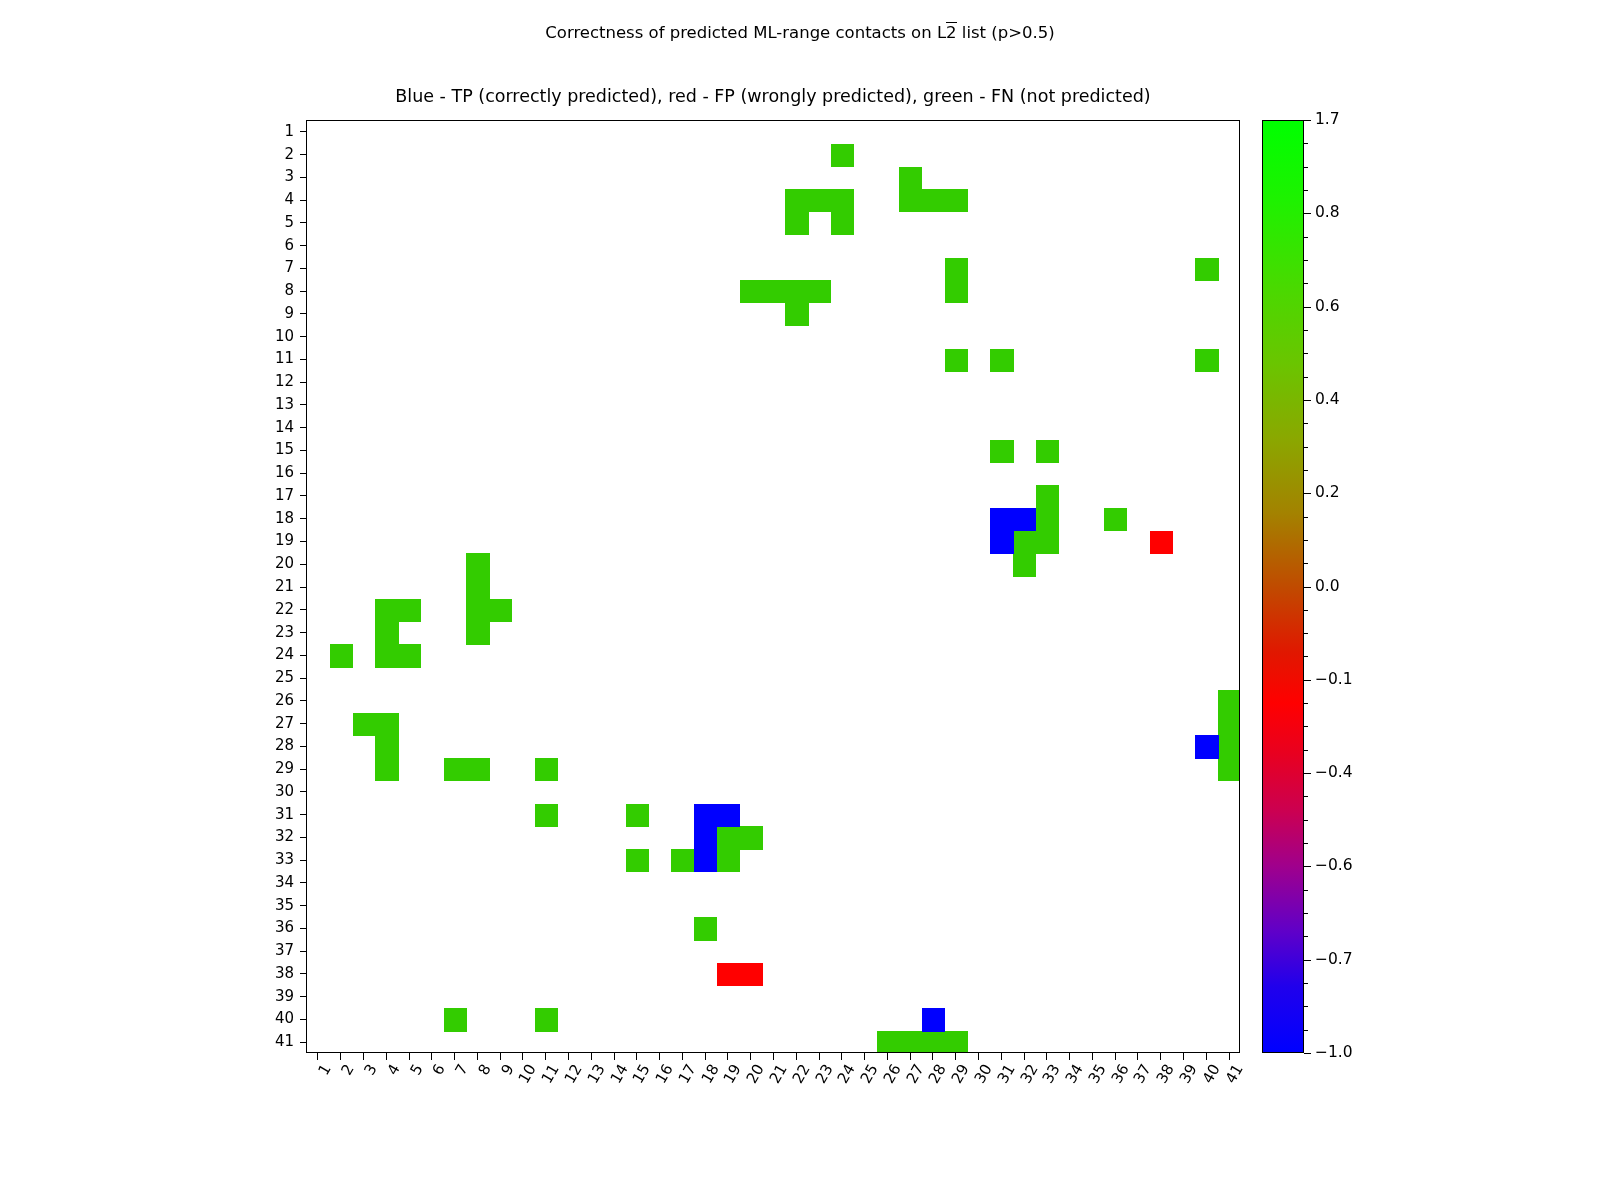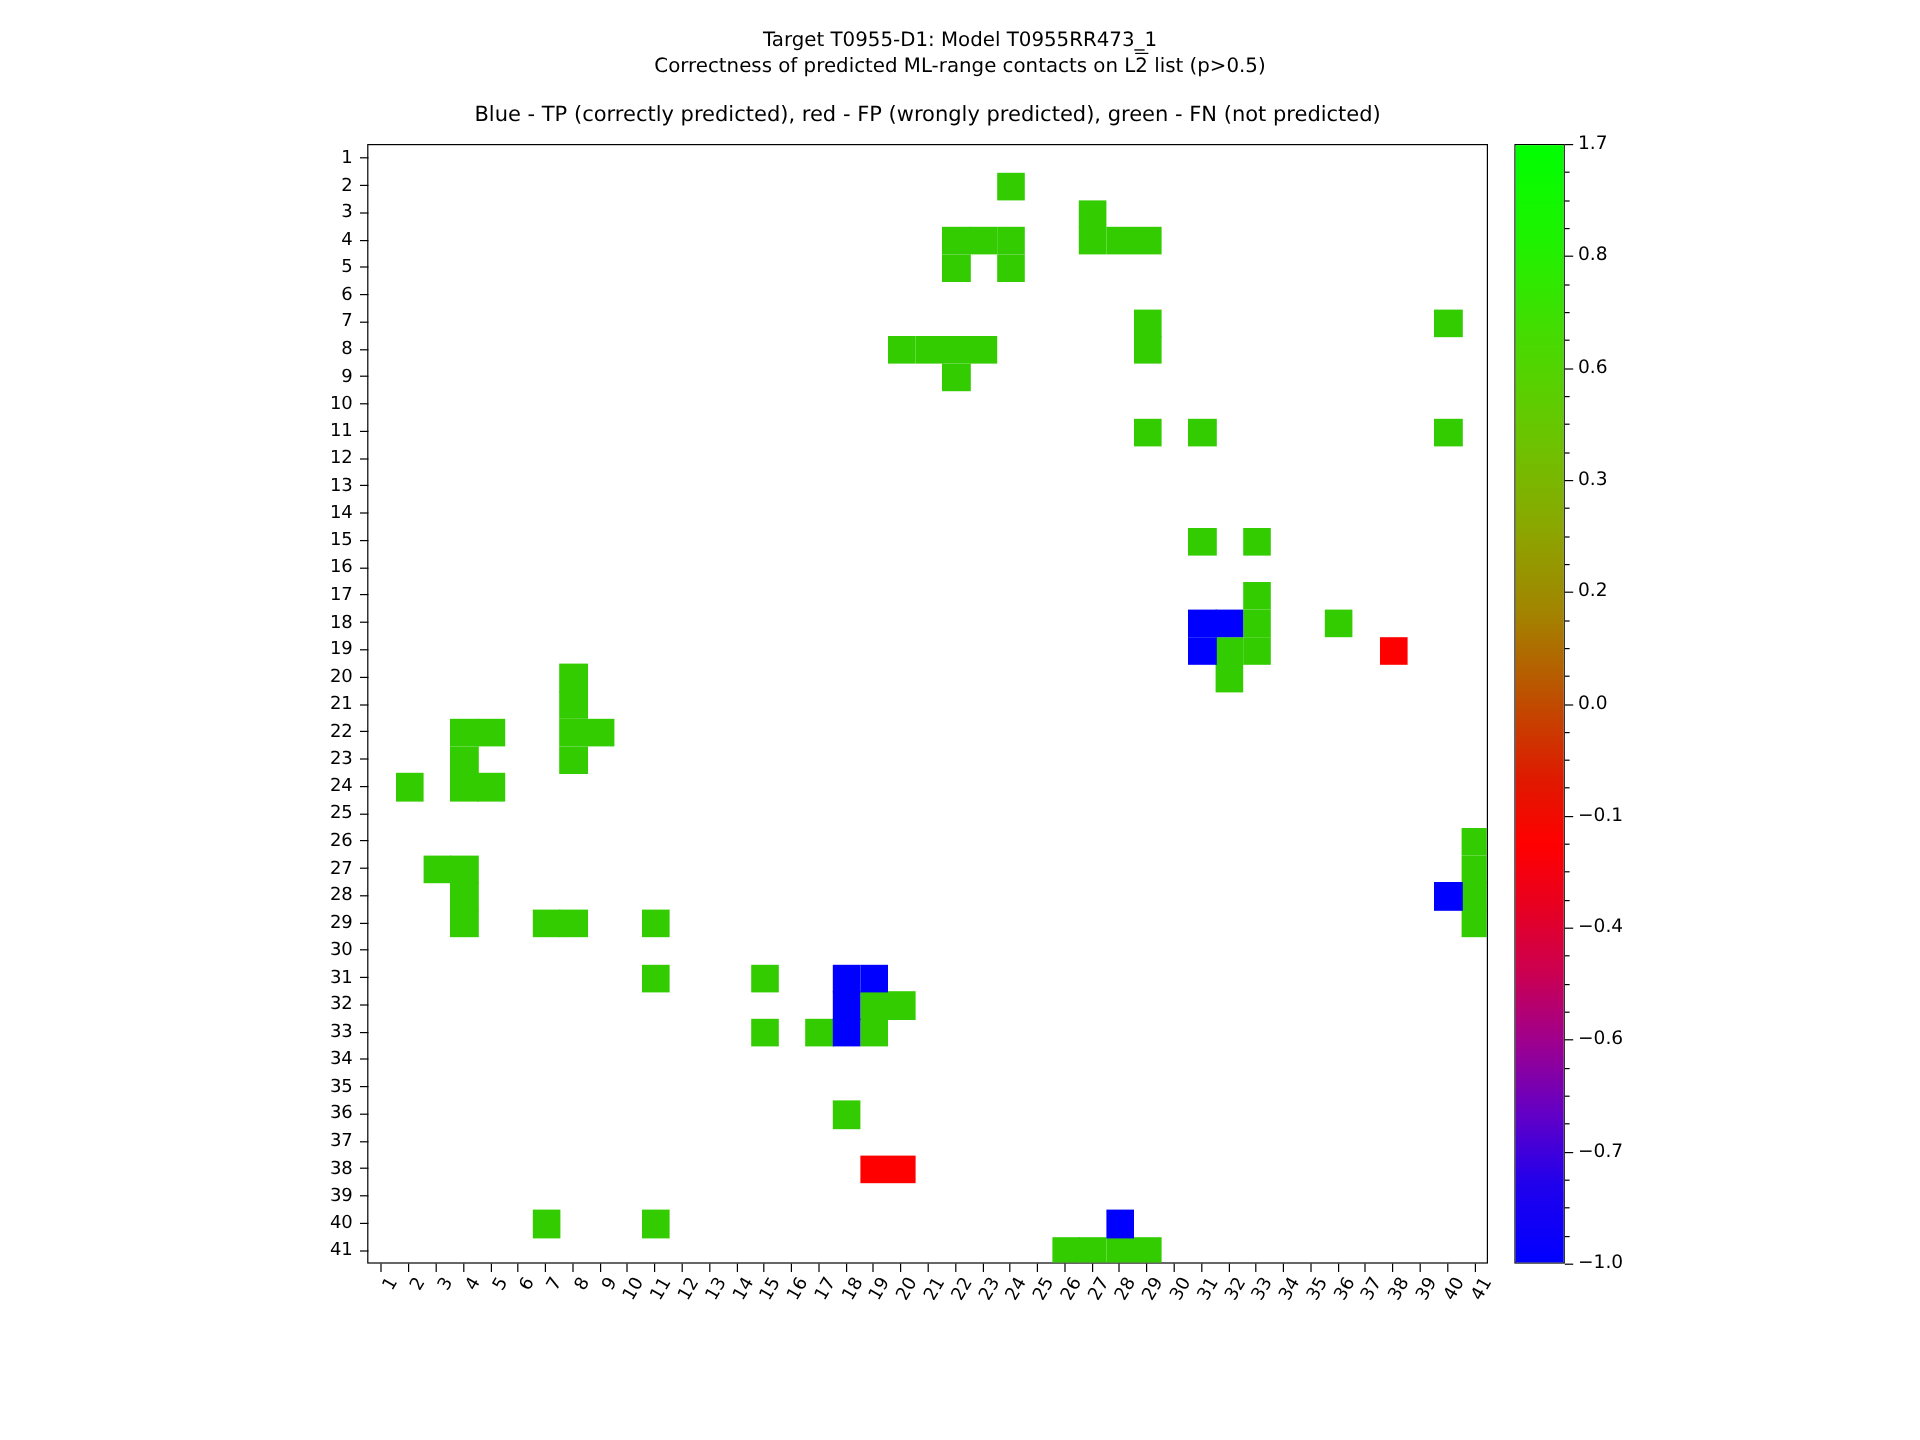--- a/index.html
+++ b/index.html
@@ -144,21 +144,20 @@
     font-size: 15.5px;
     line-height: 15px;
     color: #000;
     white-space: nowrap;
   }
 </style>
 </head>
 <body>
 
 <div id="figure-titles">
-  <div class="suptitle-line">Target T0955-D1: Model T0955RR473_1</div>
   <div class="suptitle-line"><span>Correctness of predicted ML-range contacts on L</span><span class="l2-wrap"><span class="l2-overbar"></span><span>2</span></span><span> list (p&gt;0.5)</span></div>
 </div>
 
 <div id="axes-title">Blue - TP (correctly predicted), red - FP (wrongly predicted), green - FN (not predicted)</div>
 
 <div id="plot-area">
     <div class="cell" style="left: 523.951px; top: 22.7561px; width: 23.1805px; height: 23.1561px; background: rgb(51, 204, 0);"></div>
     <div class="cell" style="left: 592.293px; top: 45.5122px; width: 23.1805px; height: 23.1561px; background: rgb(51, 204, 0);"></div>
     <div class="cell" style="left: 478.39px; top: 68.2683px; width: 23.1805px; height: 23.1561px; background: rgb(51, 204, 0);"></div>
     <div class="cell" style="left: 501.171px; top: 68.2683px; width: 23.1805px; height: 23.1561px; background: rgb(51, 204, 0);"></div>
@@ -410,21 +409,21 @@
   <div id="colorbar-gradient"></div>
 </div>
 <div id="colorbar-ticks-layer">
     <div class="cb-tick" style="top: 120px;"></div>
     <div class="cb-label" style="top: 112px;">1.7</div>
     <div class="cb-tick" style="top: 213.3px;"></div>
     <div class="cb-label" style="top: 205.3px;">0.8</div>
     <div class="cb-tick" style="top: 306.6px;"></div>
     <div class="cb-label" style="top: 298.6px;">0.6</div>
     <div class="cb-tick" style="top: 399.9px;"></div>
-    <div class="cb-label" style="top: 391.9px;">0.3</div>
+    <div class="cb-label" style="top: 391.9px;">0.4</div>
     <div class="cb-tick" style="top: 493.2px;"></div>
     <div class="cb-label" style="top: 485.2px;">0.2</div>
     <div class="cb-tick" style="top: 586.5px;"></div>
     <div class="cb-label" style="top: 578.5px;">0.0</div>
     <div class="cb-tick" style="top: 679.8px;"></div>
     <div class="cb-label" style="top: 671.8px;">−0.1</div>
     <div class="cb-tick" style="top: 773.1px;"></div>
     <div class="cb-label" style="top: 765.1px;">−0.4</div>
     <div class="cb-tick" style="top: 866.4px;"></div>
     <div class="cb-label" style="top: 858.4px;">−0.6</div>

